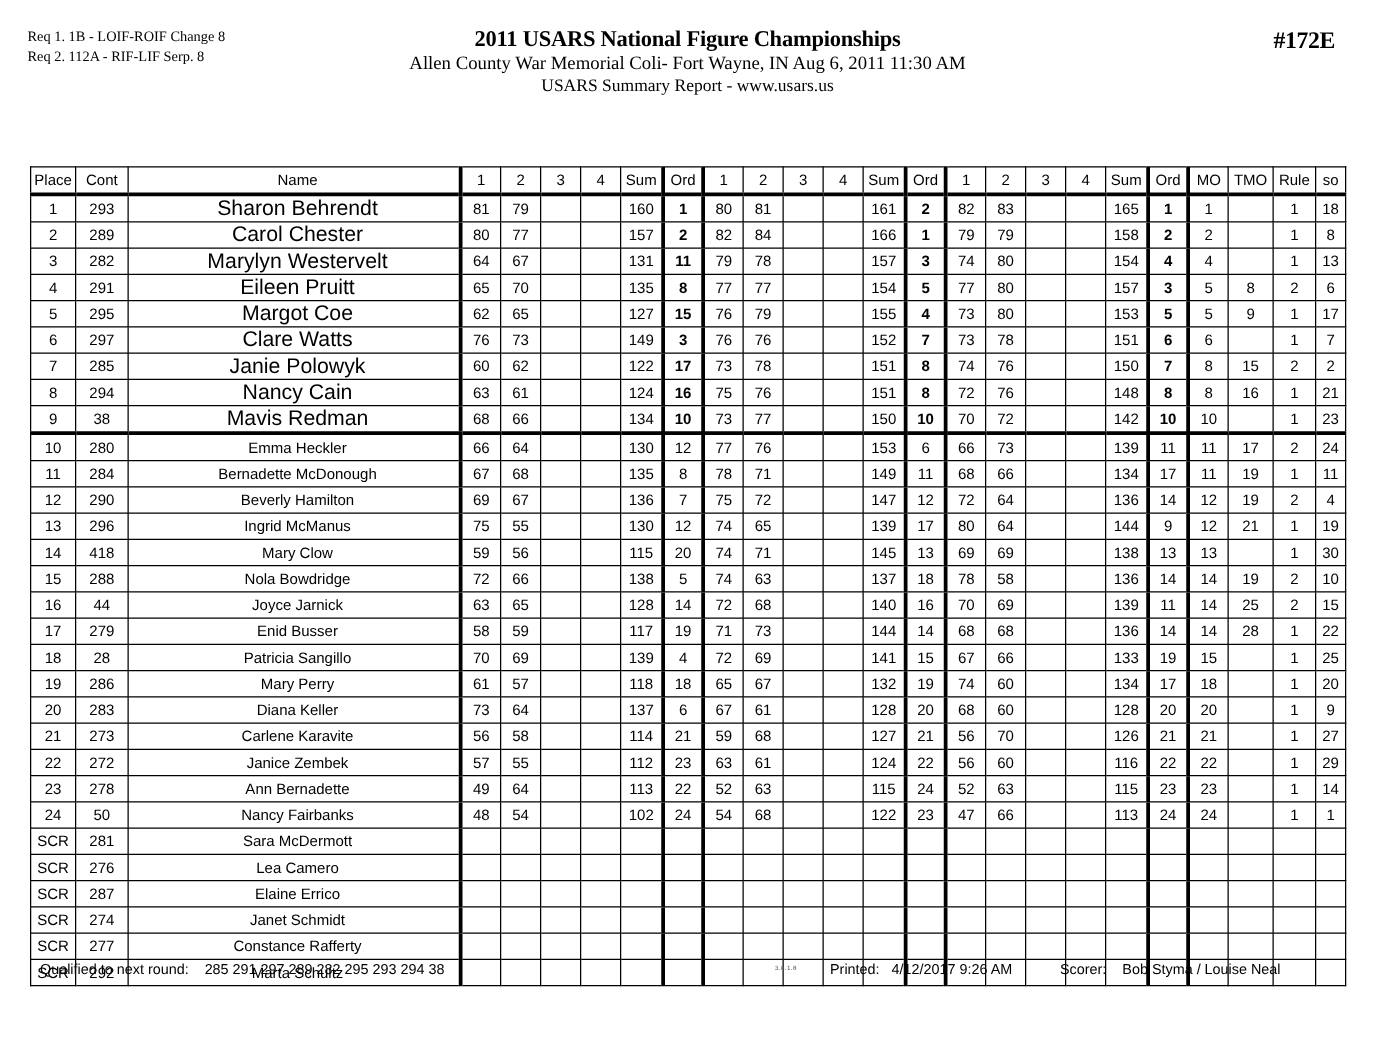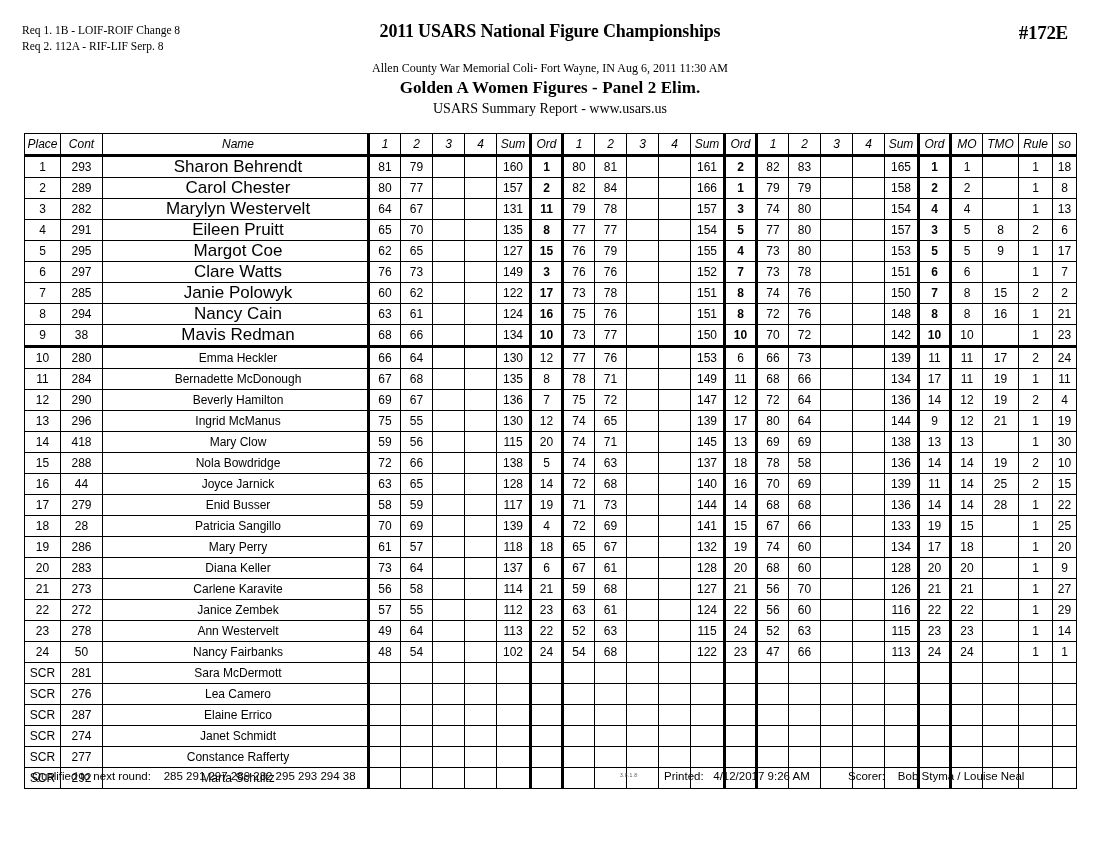--- a/index.html
+++ b/index.html
@@ -38,23 +38,22 @@
     top: 20px;
     text-align: center;
   }
   .title-main {
     font-size: 18px;
     font-weight: bold;
     line-height: 22px;
     letter-spacing: -0.2px;
   }
   .title-venue {
-    font-size: 12px;
+    font-size: 15px;
     line-height: 18px;
-    margin-top: 17px;
   }
   .title-event {
     font-size: 17px;
     font-weight: bold;
     line-height: 22px;
     letter-spacing: 0.1px;
   }
   .title-sub {
     font-size: 14px;
     line-height: 20px;
@@ -109,21 +108,21 @@
 
   .name-cell {
     text-align: left;
     padding-left: 6px !important;
   }
   .bold-row td { font-weight: bold; font-size: 13px; }
   .bold-row td.name-cell { font-size: 17px; }
   .ord { font-weight: bold; }
   .bold-row td.ord { font-weight: bold; }
 
-  .hdr td { font-size: 12px; font-style: italic; }
+  .hdr td { font-size: 12px; }
 
   
   .footer {
     position: absolute;
     left: 24px;
     top: 770px;
     width: 1012px;
     font-size: 11.5px;
     height: 18px;
   }
@@ -139,21 +138,20 @@
 <body>
 
 <div class="header">
   <div class="reqs">
     <div>Req 1.  1B - LOIF-ROIF Change 8</div>
     <div>Req 2.  112A - RIF-LIF Serp. 8</div>
   </div>
   <div class="titles">
     <div class="title-main">2011 USARS National Figure Championships</div>
     <div class="title-venue">Allen County War Memorial Coli- Fort Wayne, IN  Aug 6, 2011  11:30 AM</div>
-    <div class="title-event">Golden A Women Figures  - Panel 2 Elim.</div>
     <div class="title-sub">USARS Summary Report - www.usars.us</div>
   </div>
   <div class="event-id">#172E</div>
 </div>
 
 <div class="sheet">
   <table class="grid">
     <colgroup>
       <col style="width:36px">
         <col style="width:42px">
@@ -799,21 +797,21 @@
           <td class="tr">116</td>
           <td class="tr ord">22</td>
           <td>22</td>
           <td></td>
           <td>1</td>
           <td>29</td>
         </tr>
         <tr>
           <td class="place">23</td>
           <td>278</td>
-          <td class="name-cell">Ann Westervelt</td>
+          <td class="name-cell">Ann Bernadette</td>
           <td class="tl">49</td>
           <td>64</td>
           <td></td>
           <td></td>
           <td class="tr">113</td>
           <td class="tr ord">22</td>
           <td>52</td>
           <td>63</td>
           <td></td>
           <td></td>

